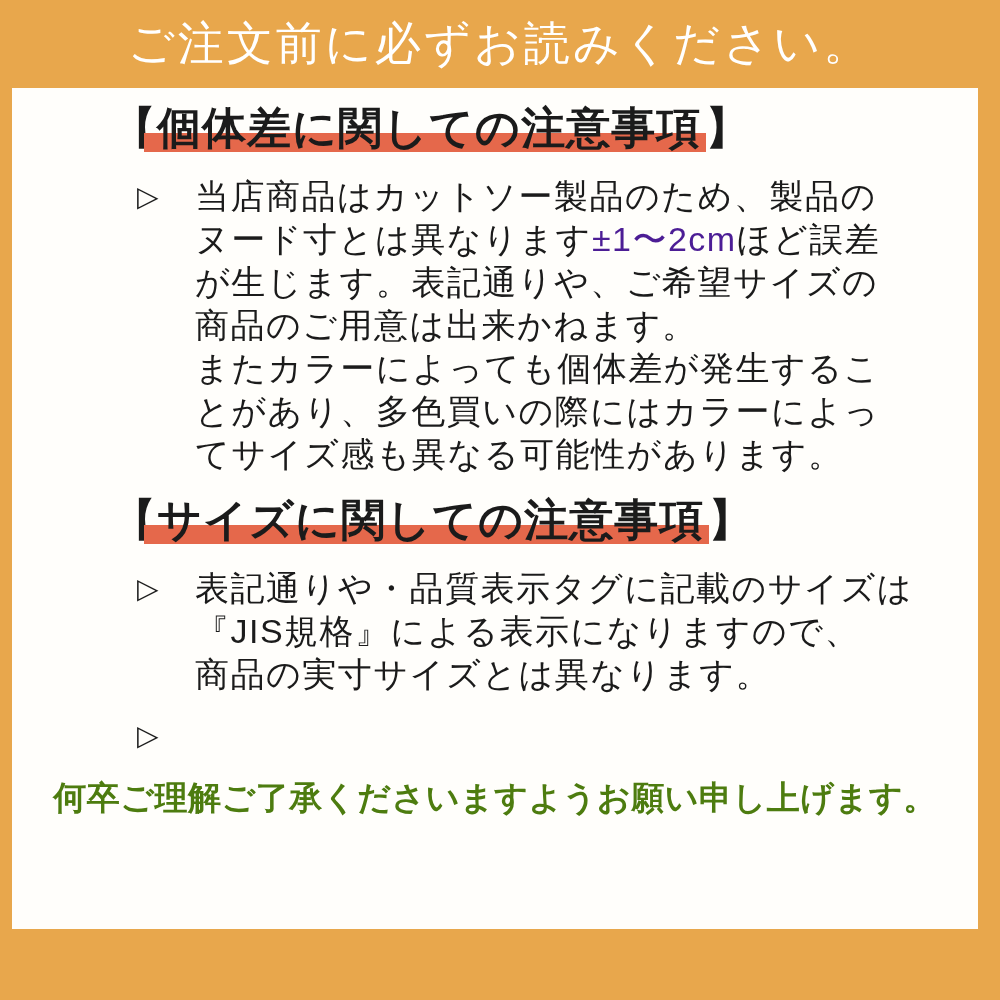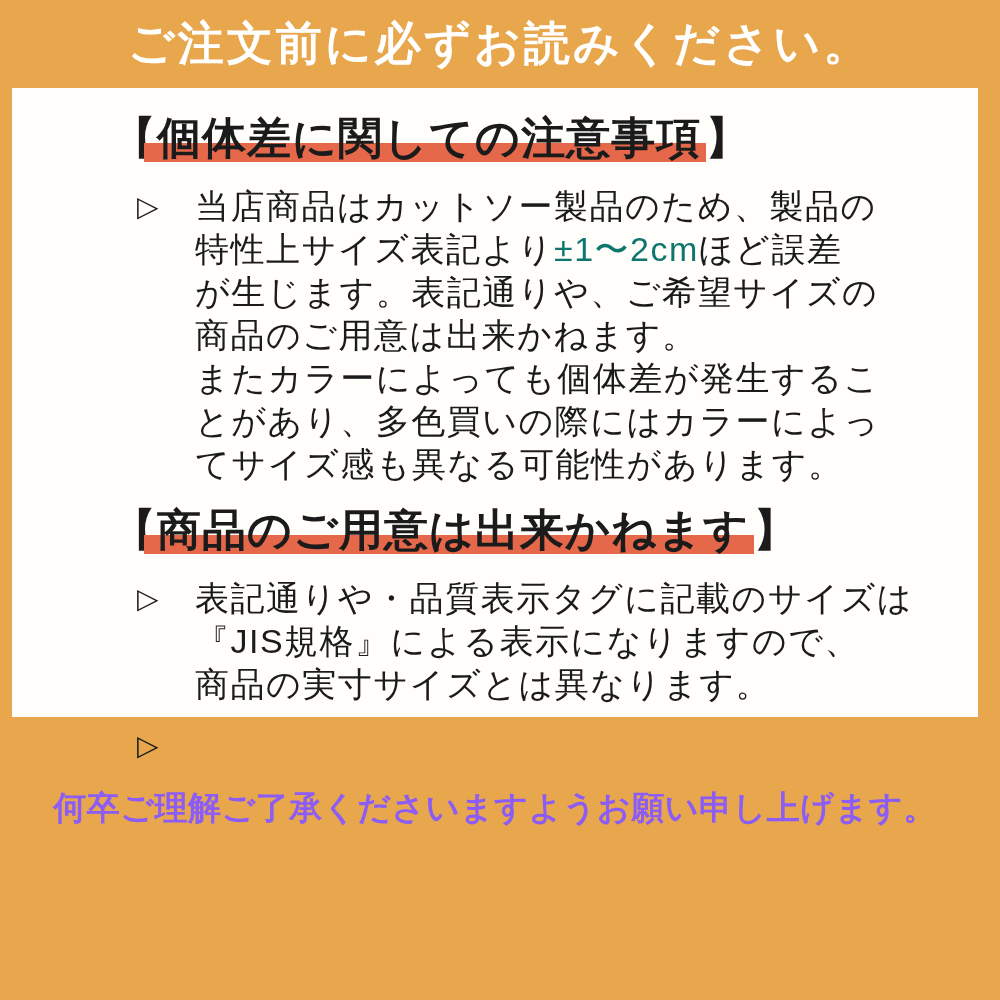--- a/index.html
+++ b/index.html
@@ -14,30 +14,30 @@
   .banner {
     height: 88px;
     background: #E8A74C;
     display: flex;
     align-items: center;
     justify-content: center;
   }
   .banner-title {
     color: #FFFFFF;
     font-size: 46px;
-    font-weight: bold;
+    font-weight: normal;
     letter-spacing: 3px;
     white-space: nowrap;
   }
   .paper {
     margin: 0 22px 15px 12px;
-    height: 629px;
+    height: 841px;
     box-sizing: border-box;
     background: #FFFEFB;
-    padding-top: 24px;
+    padding-top: 14px;
   }
   .inner {
     padding-left: 100px;
     padding-right: 30px;
   }
   .section-heading {
     margin: 0 0 20px 0;
     font-size: 44px;
     line-height: 1.2;
     font-weight: bold;
@@ -65,35 +65,35 @@
     flex: none;
     width: 58px;
     font-size: 28px;
     line-height: 43px;
     color: #1B1B1B;
   }
   .item-text {
     white-space: pre-line;
   }
   .red {
-    color: #0f766e;
+    color: #4c1d95;
   }
   .section {
     margin-bottom: 0;
   }
   .section + .section {
     margin-top: 0;
   }
   .footer {
     margin-top: 16px;
     text-align: center;
     font-size: 33px;
     line-height: 46px;
     font-weight: bold;
-    color: #8b5cf6;
+    color: #4d7c0f;
     letter-spacing: 0.5px;
     white-space: nowrap;
   }
 </style>
 </head>
 <body>
 
 <div class="banner">
   <div class="banner-title">ご注文前に必ずお読みください。</div>
 </div>
@@ -101,31 +101,31 @@
 <div class="paper">
 
   <div class="inner">
 
     <div class="section">
       <h2 class="section-heading"><span>【</span><span class="hl">個体差に関しての注意事項</span><span>】</span></h2>
 
       <div class="item">
         <span class="bullet">▷</span>
         <span class="item-text"><span>当店商品はカットソー製品のため、製品の
-特性上サイズ表記より</span><span class="red">±1〜2cm</span><span>ほど誤差
+ヌード寸とは異なります</span><span class="red">±1〜2cm</span><span>ほど誤差
 が生じます。表記通りや、ご希望サイズの
 商品のご用意は出来かねます。
 またカラーによっても個体差が発生するこ
 とがあり、多色買いの際にはカラーによっ
 てサイズ感も異なる可能性があります。</span></span>
       </div>
     </div>
 
     <div class="section">
-      <h2 class="section-heading"><span>【</span><span class="hl">商品のご用意は出来かねます</span><span>】</span></h2>
+      <h2 class="section-heading"><span>【</span><span class="hl">サイズに関しての注意事項</span><span>】</span></h2>
 
       <div class="item">
         <span class="bullet">▷</span>
         <span class="item-text">表記通りや・品質表示タグに記載のサイズは
 『JIS規格』による表示になりますので、
 商品の実寸サイズとは異なります。</span>
       </div>
 
       <div class="item">
         <span class="bullet">▷</span>

